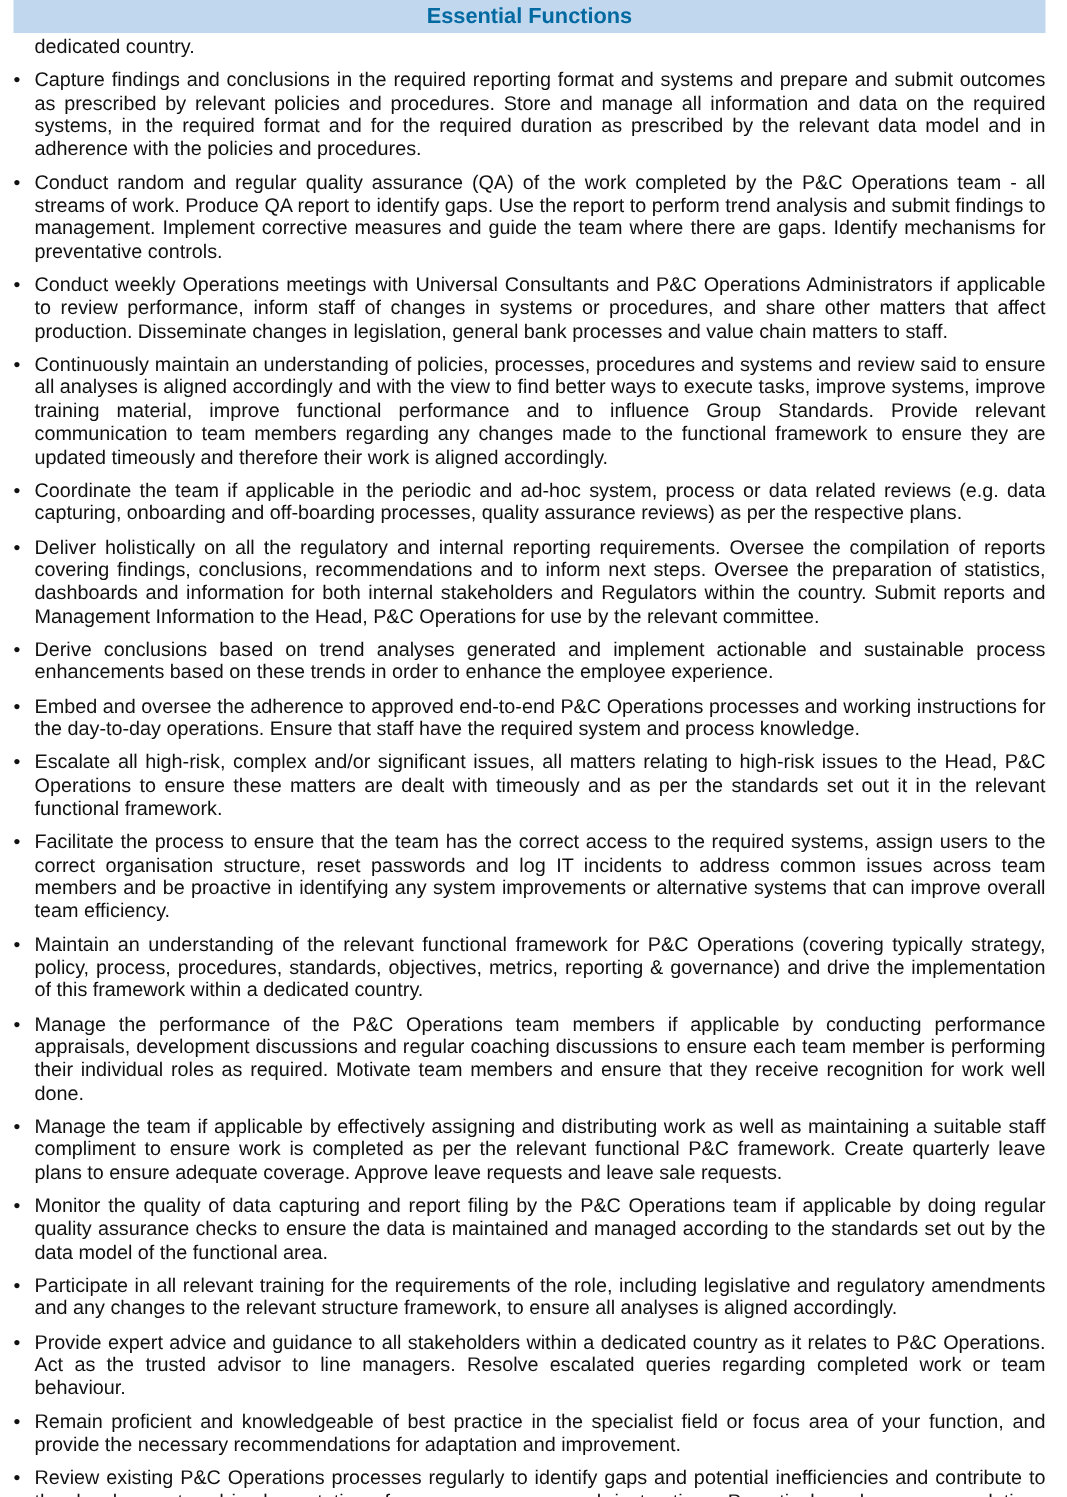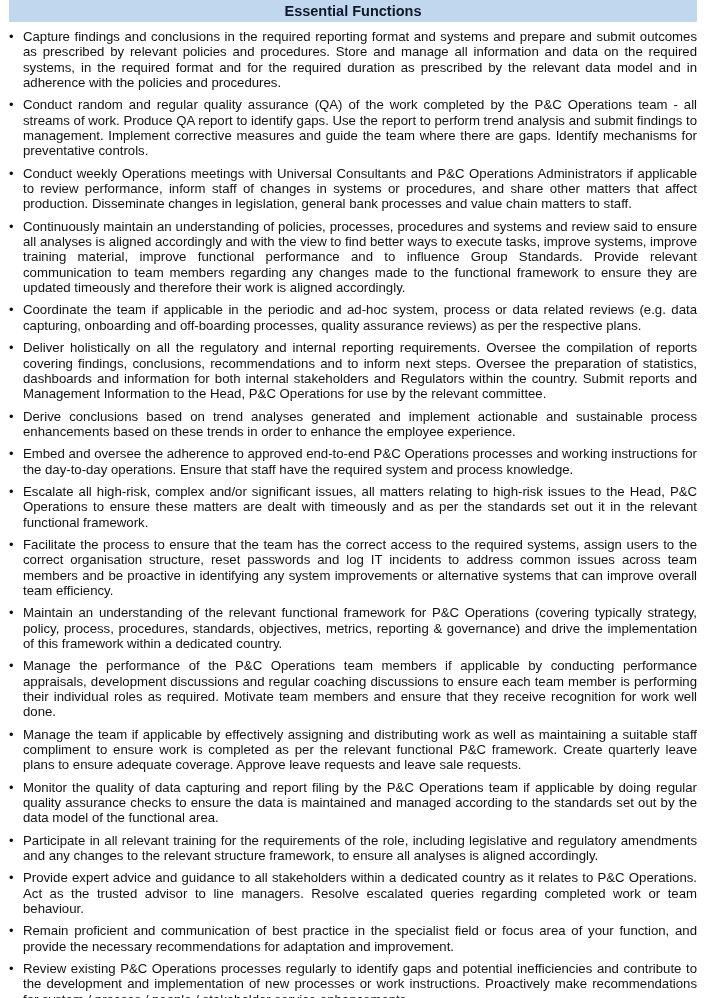--- a/index.html
+++ b/index.html
@@ -1,48 +1,49 @@
 <!DOCTYPE html>
 <html><head>
 <meta charset="utf-8">
 <style>
   html, body { margin: 0; padding: 0; background: #ffffff; }
   body { width: 711px; height: 998px; overflow: hidden; position: relative;
          font-family: "Liberation Sans", sans-serif; color: #111; }
   .header { position: absolute; left: 9px; top: 0; width: 688px; height: 22px;
             background: #c0d7ee; display: flex; align-items: center; justify-content: center;
-            font-weight: bold; font-size: 14.5px; color: #0f172a; }
+            font-weight: bold; font-size: 14.5px; color: #0369a1; }
   .content { position: absolute; left: 9px; top: 22px; width: 688px; }
   .lead { margin: 0 0 0 14px; font-size: 13.2px; line-height: 15.4px; padding-top: 1px; }
   ul { list-style: none; margin: 0; padding: 0; }
   li { position: relative; padding-left: 14px; margin-top: 6.8px;
        font-size: 13.2px; line-height: 15.4px; text-align: justify; }
   li .bullet { position: absolute; left: 0; top: 0; width: 10px; font-size: 13px; }
 </style>
 </head>
 <body>
 
 <div class="header">
   <span>Essential Functions</span>
 </div>
 
 <div class="content">
+  <p class="lead">dedicated country.</p>
   <ul>
     <li><span class="bullet">•</span><span>Capture findings and conclusions in the required reporting format and systems and prepare and submit outcomes as prescribed by relevant policies and procedures. Store and manage all information and data on the required systems, in the required format and for the required duration as prescribed by the relevant data model and in adherence with the policies and procedures.</span></li>
     <li><span class="bullet">•</span><span>Conduct random and regular quality assurance (QA) of the work completed by the P&amp;C Operations team - all streams of work. Produce QA report to identify gaps. Use the report to perform trend analysis and submit findings to management. Implement corrective measures and guide the team where there are gaps. Identify mechanisms for preventative controls.</span></li>
     <li><span class="bullet">•</span><span>Conduct weekly Operations meetings with Universal Consultants and P&amp;C Operations Administrators if applicable to review performance, inform staff of changes in systems or procedures, and share other matters that affect production. Disseminate changes in legislation, general bank processes and value chain matters to staff.</span></li>
     <li><span class="bullet">•</span><span>Continuously maintain an understanding of policies, processes, procedures and systems and review said to ensure all analyses is aligned accordingly and with the view to find better ways to execute tasks, improve systems, improve training material, improve functional performance and to influence Group Standards. Provide relevant communication to team members regarding any changes made to the functional framework to ensure they are updated timeously and therefore their work is aligned accordingly.</span></li>
     <li><span class="bullet">•</span><span>Coordinate the team if applicable in the periodic and ad-hoc system, process or data related reviews (e.g. data capturing, onboarding and off-boarding processes, quality assurance reviews) as per the respective plans.</span></li>
     <li><span class="bullet">•</span><span>Deliver holistically on all the regulatory and internal reporting requirements. Oversee the compilation of reports covering findings, conclusions, recommendations and to inform next steps. Oversee the preparation of statistics, dashboards and information for both internal stakeholders and Regulators within the country. Submit reports and Management Information to the Head, P&amp;C Operations for use by the relevant committee.</span></li>
     <li><span class="bullet">•</span><span>Derive conclusions based on trend analyses generated and implement actionable and sustainable process enhancements based on these trends in order to enhance the employee experience.</span></li>
     <li><span class="bullet">•</span><span>Embed and oversee the adherence to approved end-to-end P&amp;C Operations processes and working instructions for the day-to-day operations. Ensure that staff have the required system and process knowledge.</span></li>
     <li><span class="bullet">•</span><span>Escalate all high-risk, complex and/or significant issues, all matters relating to high-risk issues to the Head, P&amp;C Operations to ensure these matters are dealt with timeously and as per the standards set out it in the relevant functional framework.</span></li>
     <li><span class="bullet">•</span><span>Facilitate the process to ensure that the team has the correct access to the required systems, assign users to the correct organisation structure, reset passwords and log IT incidents to address common issues across team members and be proactive in identifying any system improvements or alternative systems that can improve overall team efficiency.</span></li>
     <li><span class="bullet">•</span><span>Maintain an understanding of the relevant functional framework for P&amp;C Operations (covering typically strategy, policy, process, procedures, standards, objectives, metrics, reporting &amp; governance) and drive the implementation of this framework within a dedicated country.</span></li>
     <li><span class="bullet">•</span><span>Manage the performance of the P&amp;C Operations team members if applicable by conducting performance appraisals, development discussions and regular coaching discussions to ensure each team member is performing their individual roles as required. Motivate team members and ensure that they receive recognition for work well done.</span></li>
     <li><span class="bullet">•</span><span>Manage the team if applicable by effectively assigning and distributing work as well as maintaining a suitable staff compliment to ensure work is completed as per the relevant functional P&amp;C framework. Create quarterly leave plans to ensure adequate coverage. Approve leave requests and leave sale requests.</span></li>
     <li><span class="bullet">•</span><span>Monitor the quality of data capturing and report filing by the P&amp;C Operations team if applicable by doing regular quality assurance checks to ensure the data is maintained and managed according to the standards set out by the data model of the functional area.</span></li>
     <li><span class="bullet">•</span><span>Participate in all relevant training for the requirements of the role, including legislative and regulatory amendments and any changes to the relevant structure framework, to ensure all analyses is aligned accordingly.</span></li>
     <li><span class="bullet">•</span><span>Provide expert advice and guidance to all stakeholders within a dedicated country as it relates to P&amp;C Operations. Act as the trusted advisor to line managers. Resolve escalated queries regarding completed work or team behaviour.</span></li>
-    <li><span class="bullet">•</span><span>Remain proficient and communication of best practice in the specialist field or focus area of your function, and provide the necessary recommendations for adaptation and improvement.</span></li>
+    <li><span class="bullet">•</span><span>Remain proficient and knowledgeable of best practice in the specialist field or focus area of your function, and provide the necessary recommendations for adaptation and improvement.</span></li>
     <li><span class="bullet">•</span><span>Review existing P&amp;C Operations processes regularly to identify gaps and potential inefficiencies and contribute to the development and implementation of new processes or work instructions. Proactively make recommendations for system / process / people / stakeholder service enhancements.</span></li>
   </ul>
 </div>
 
 </body></html>

